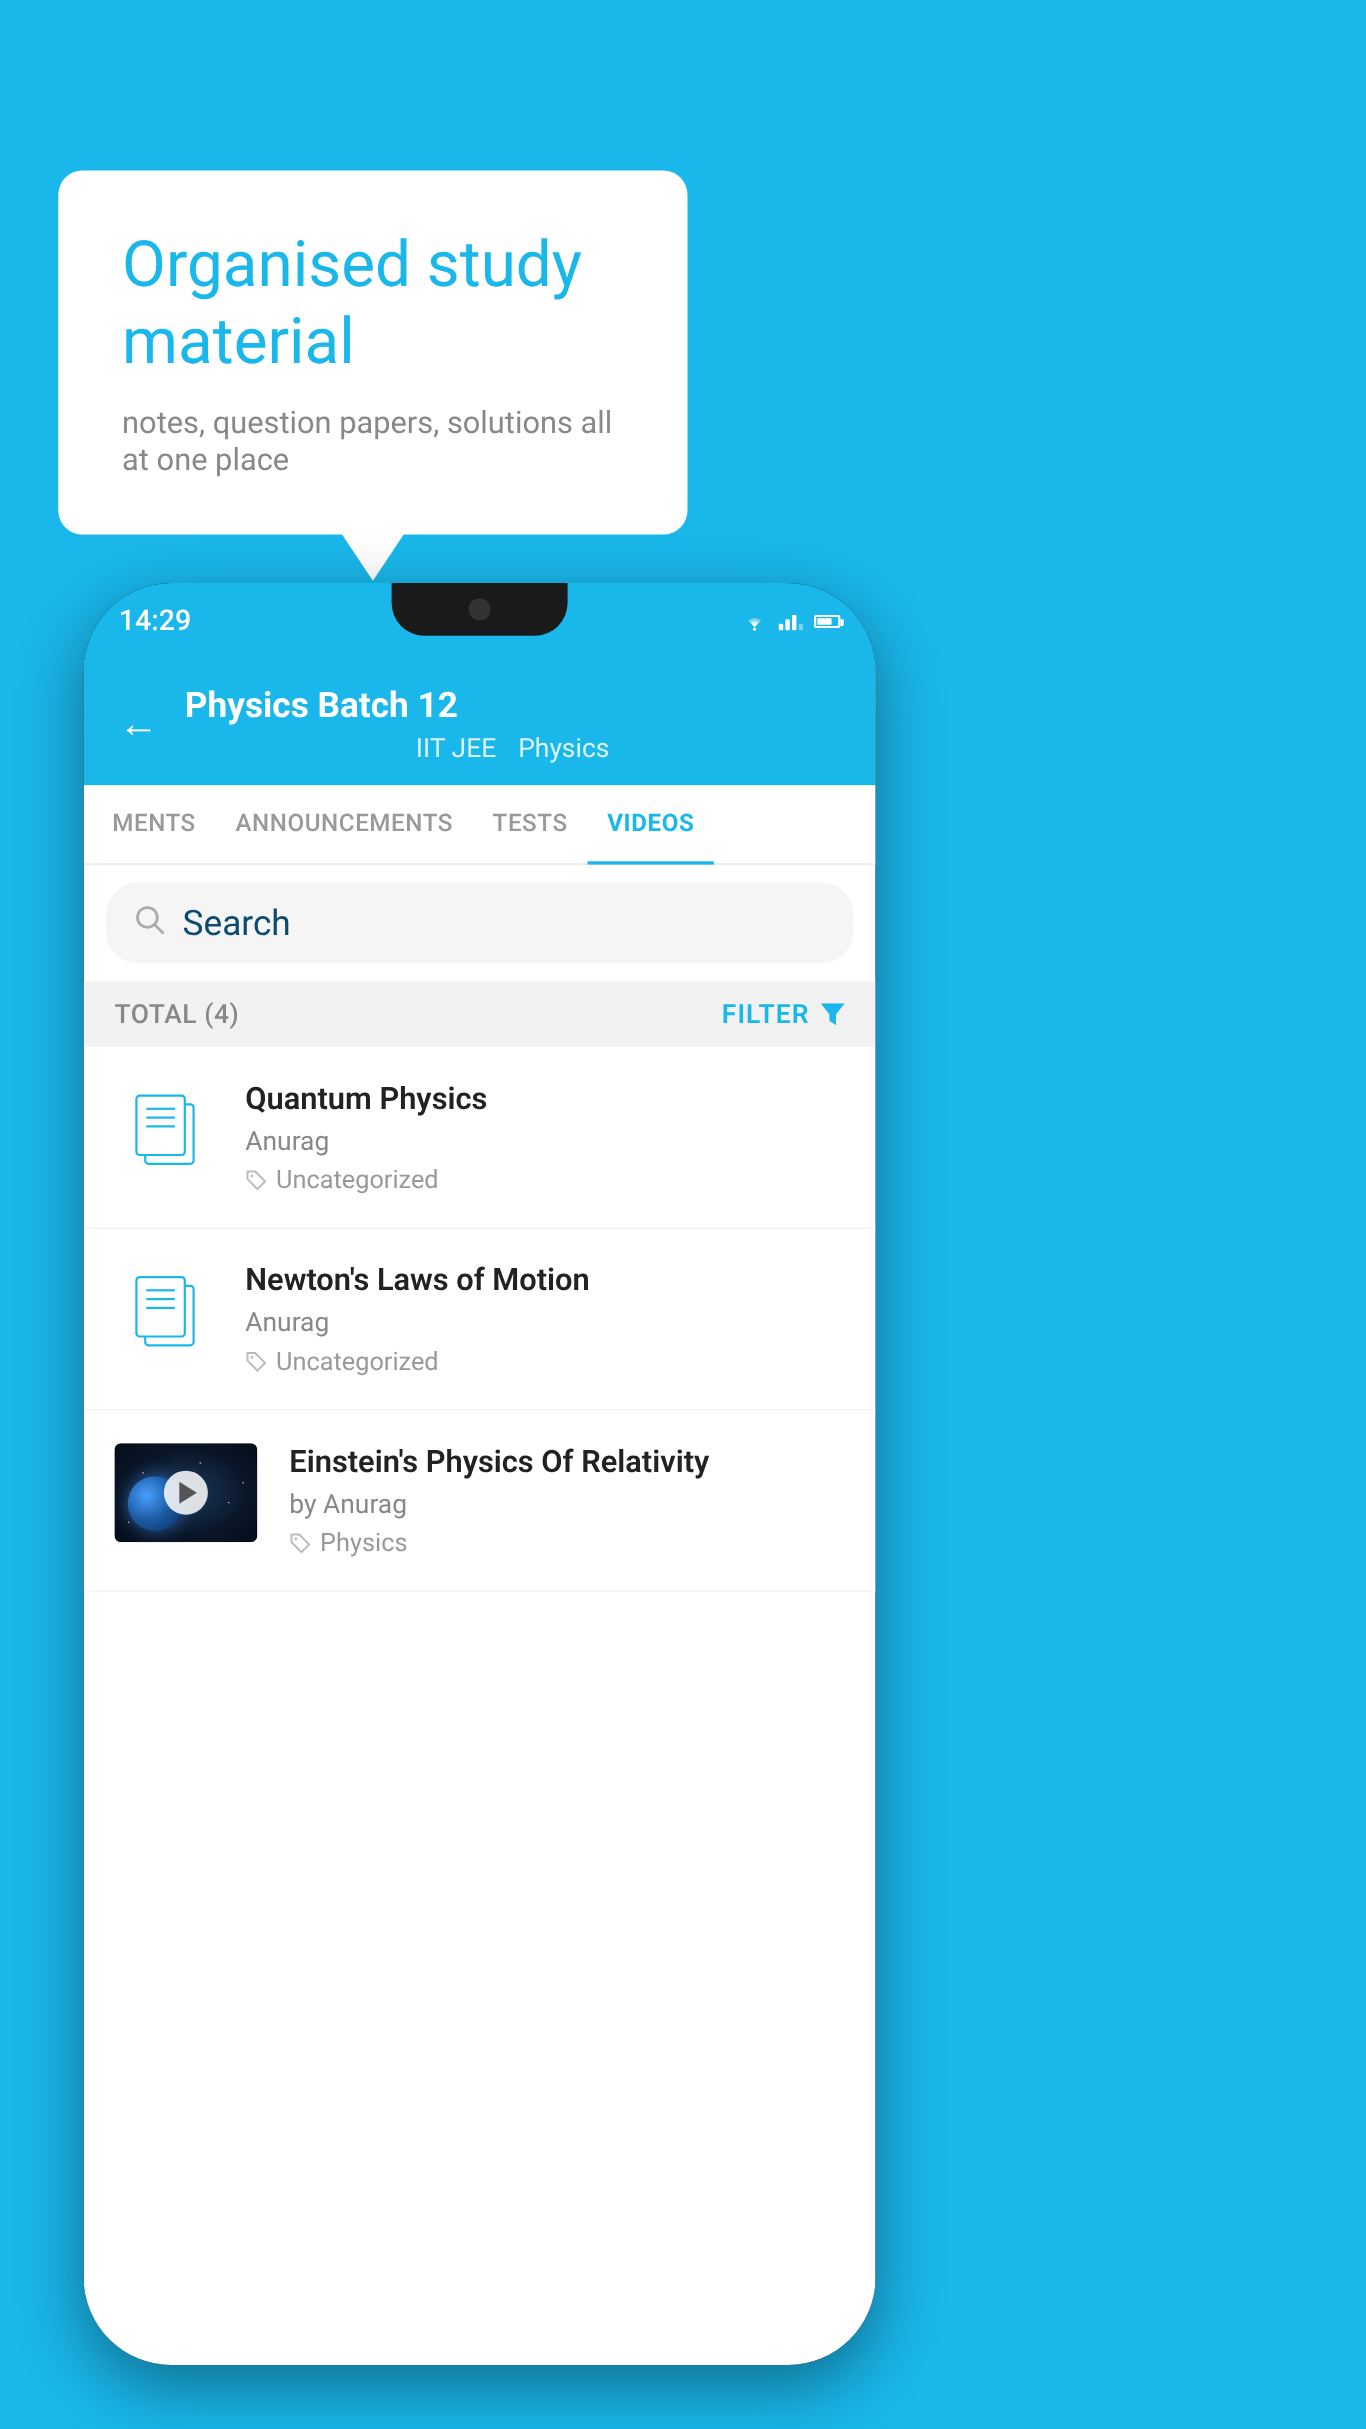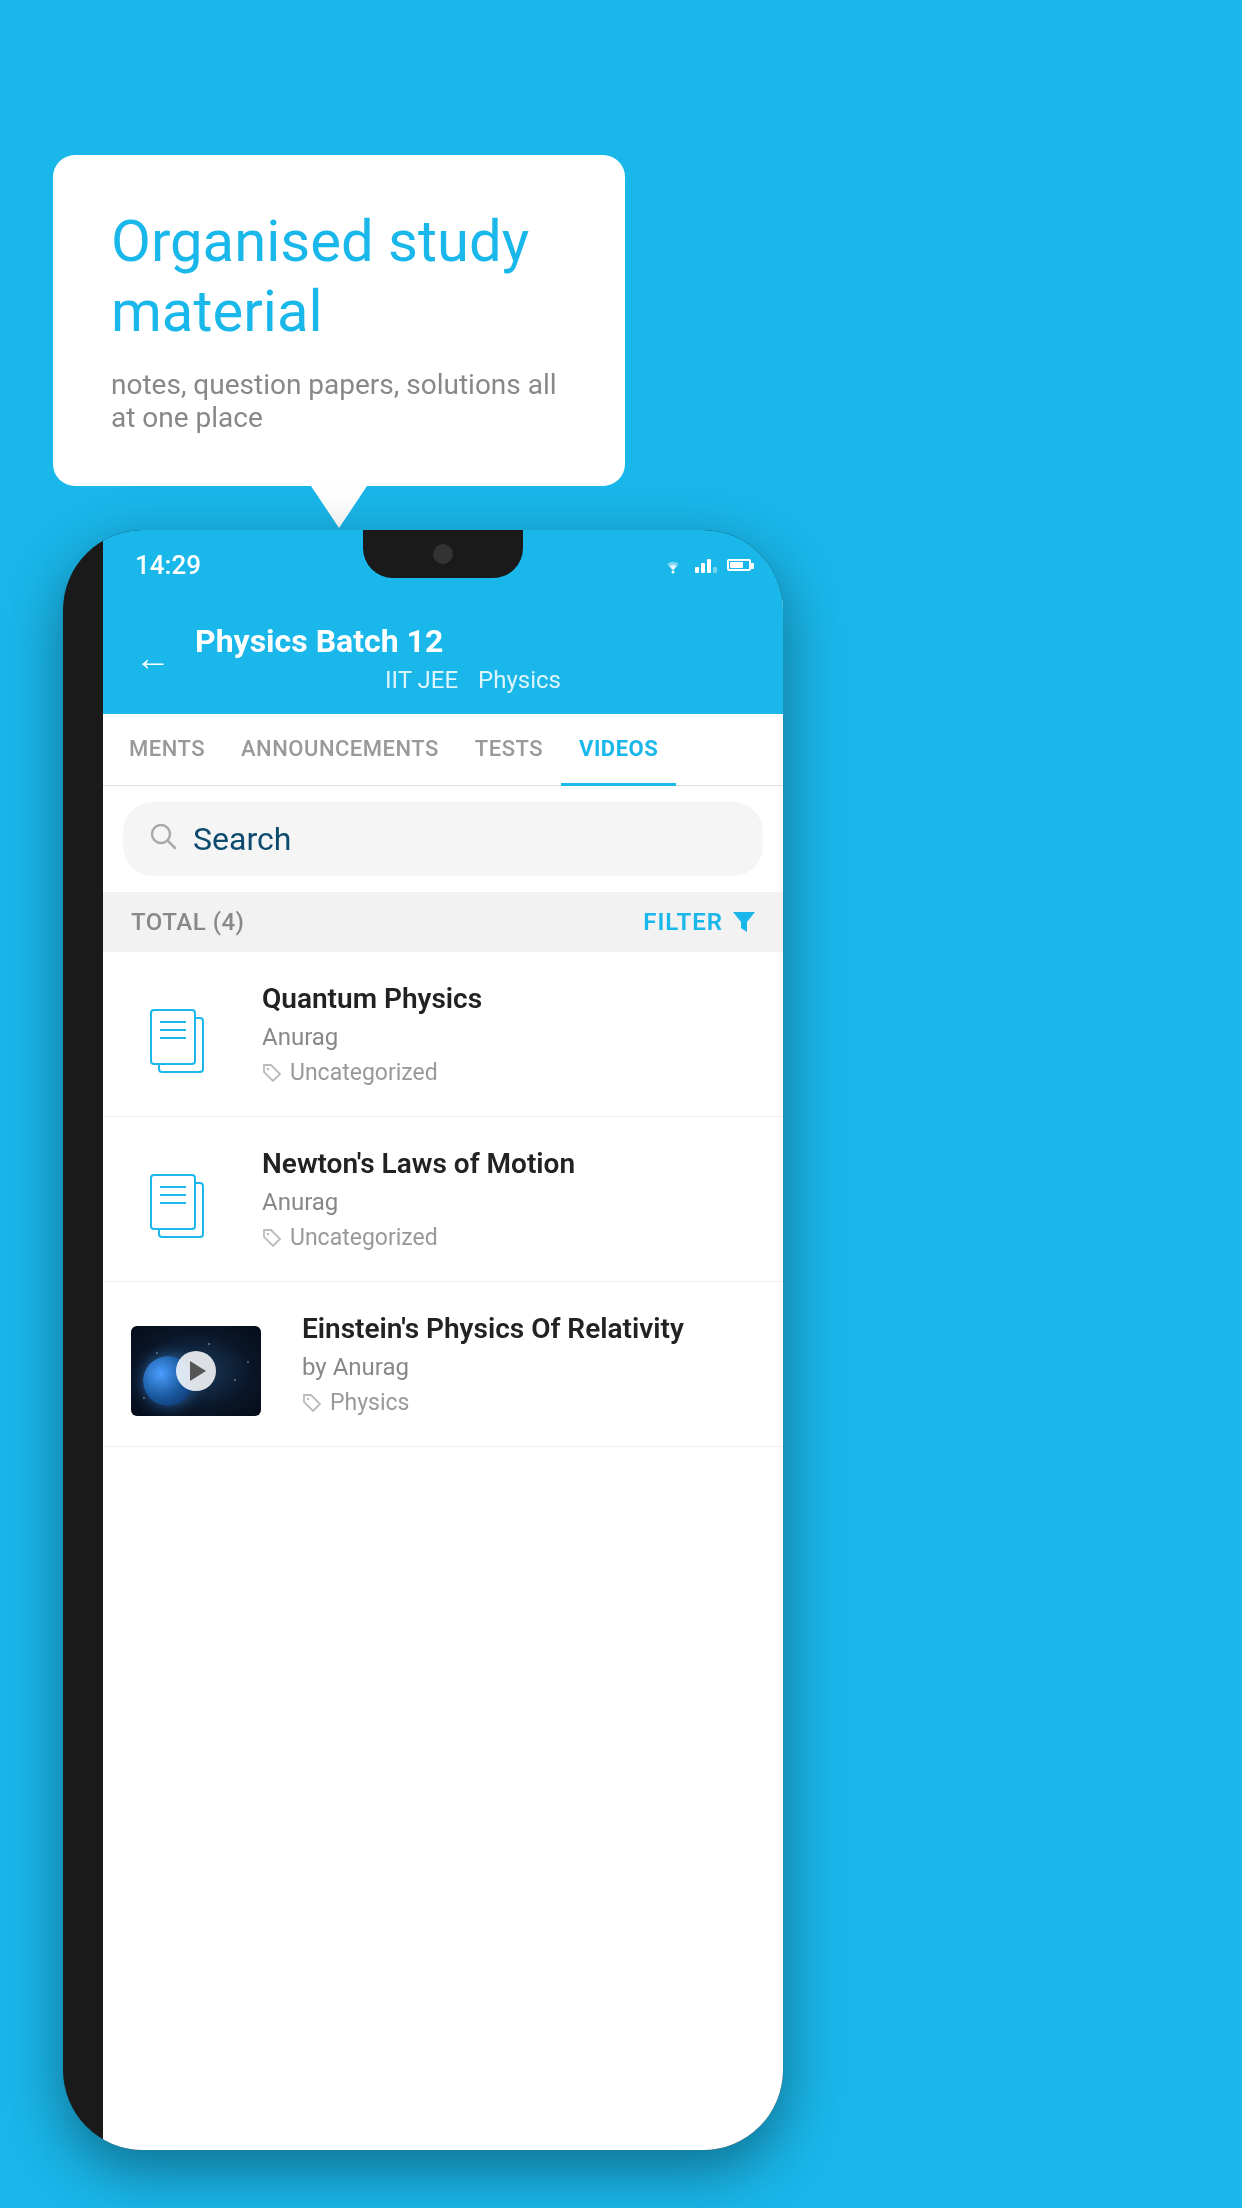--- a/index.html
+++ b/index.html
@@ -52,28 +52,27 @@
     .bubble-subtitle {
       color: #888;
       font-size: 28px;
       font-weight: 400;
     }
 
     
     .phone-frame {
       position: absolute;
       top: 530px;
-      left: 63px;
+      left: 76px;
       width: 720px;
       height: 1620px;
       background: #1a1a1a;
       border-radius: 80px;
       overflow: hidden;
       box-shadow: 0 20px 60px rgba(0,0,0,0.4);
-      padding-left: 40px;
     }
 
     
     .phone-status-bar {
       background: #1ab7ea;
       height: 70px;
       display: flex;
       align-items: center;
       padding: 0 32px;
       position: relative;
@@ -233,24 +232,24 @@
       cursor: pointer;
     }
 
     
     .video-list {
       background: white;
     }
 
     .video-item {
       display: flex;
-      align-items: flex-end;
+      align-items: flex-start;
       padding: 30px 28px;
       border-bottom: 1px solid #efefef;
-      gap: 41px;
+      gap: 29px;
     }
 
     .video-thumb {
       width: 130px;
       height: 90px;
       flex-shrink: 0;
       border-radius: 6px;
       overflow: hidden;
       position: relative;
     }

